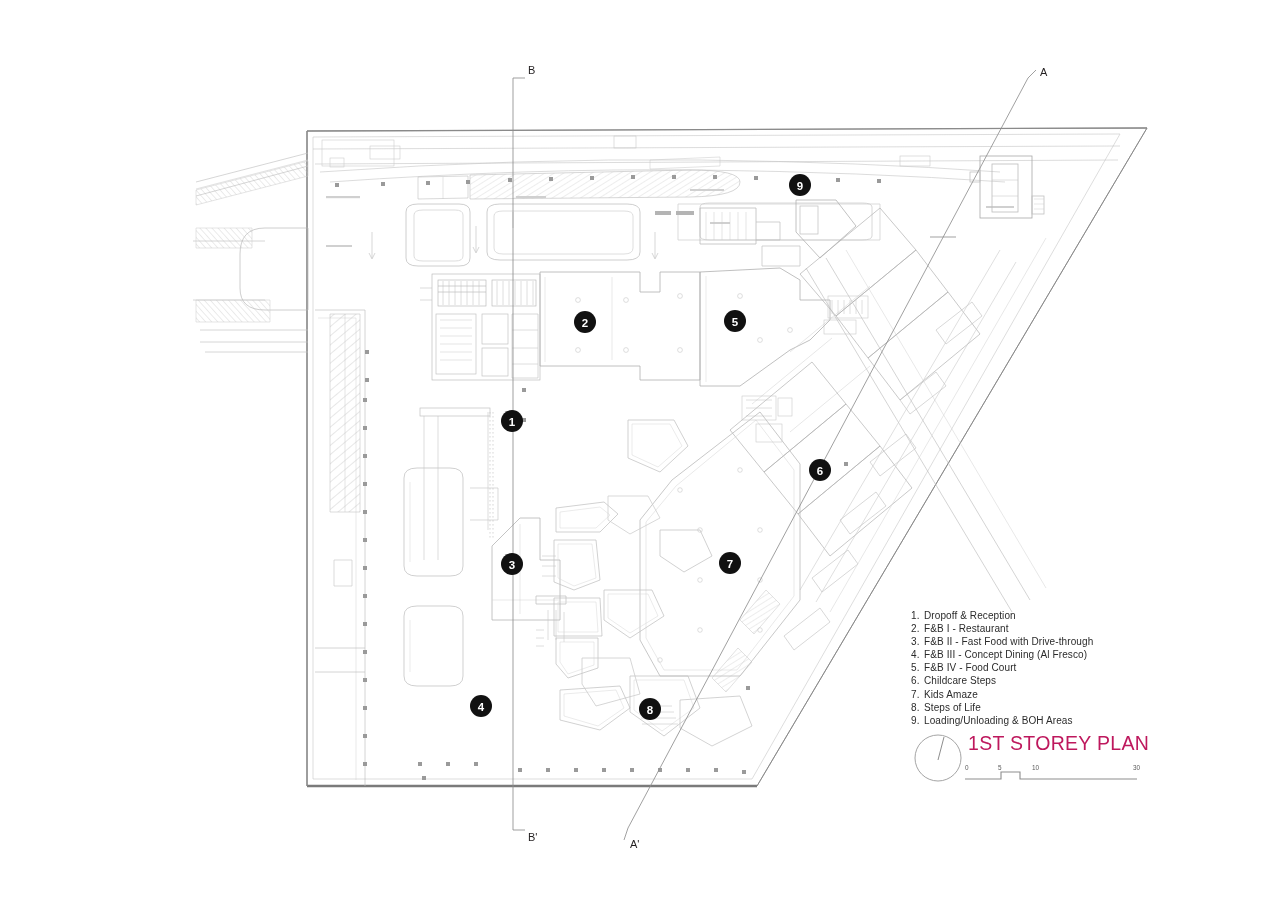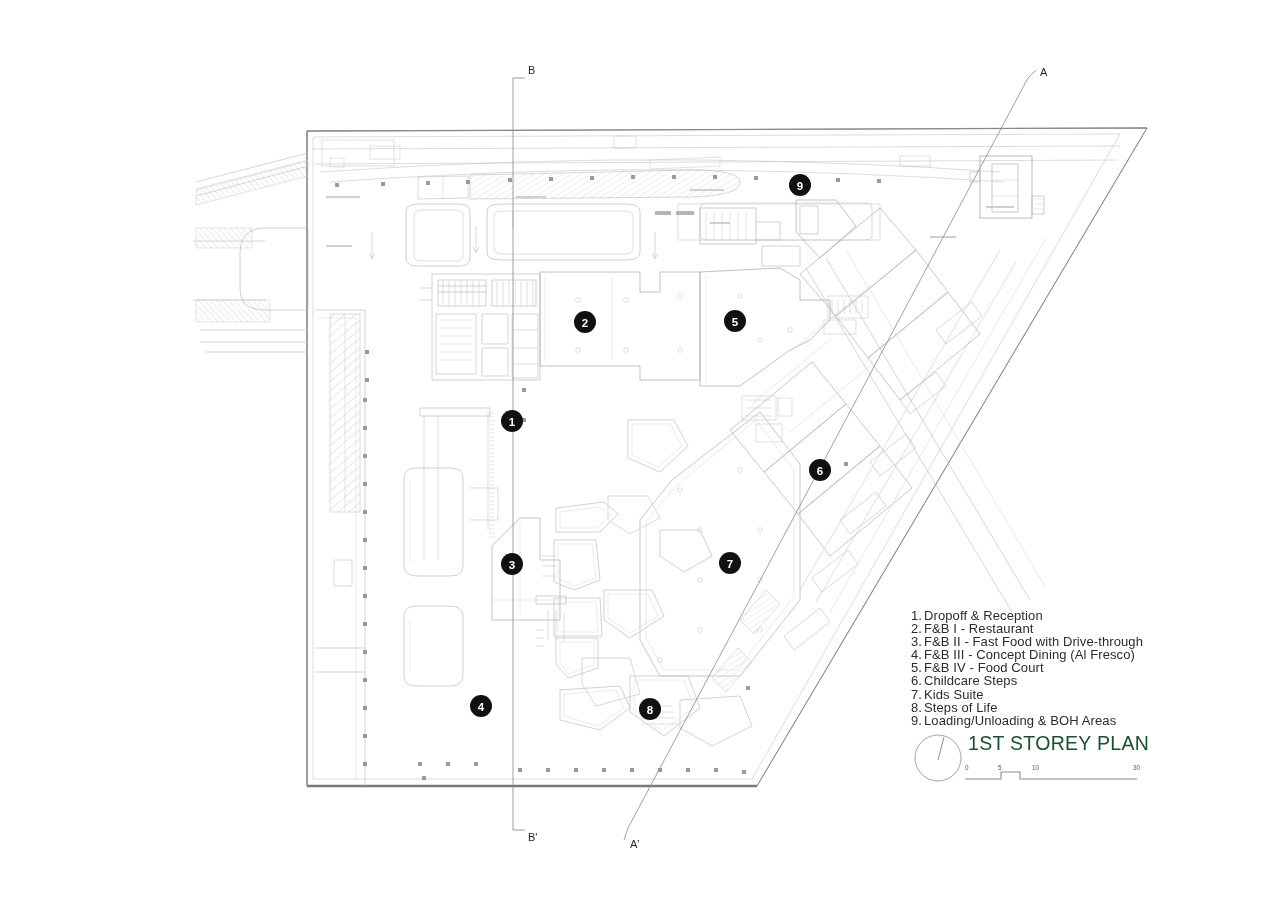--- a/index.html
+++ b/index.html
@@ -1,25 +1,25 @@
 <!DOCTYPE html>
 <html><head>
 <meta charset="utf-8">
 <style>
   html,body{margin:0;padding:0;background:#ffffff;}
   body{width:1280px;height:905px;position:relative;overflow:hidden;
        font-family:"Liberation Sans",sans-serif;color:#231f20;}
   #sheet{position:absolute;inset:0;width:1280px;height:905px;}
   .legend{position:absolute;left:911px;top:609px;width:230px;}
-  .legend-item{font-size:13px;line-height:13.1px;color:#2b2b2b;
+  .legend-item{font-size:10px;line-height:13.1px;color:#2b2b2b;
       letter-spacing:0.1px;white-space:nowrap;}
   .legend-num{display:inline-block;width:13px;}
   .title-block{position:absolute;left:910px;top:728px;width:240px;height:60px;}
   .plan-title{position:absolute;left:58px;top:4px;font-size:19.5px;
-      letter-spacing:0.3px;color:#14532d;white-space:nowrap;}
+      letter-spacing:0.3px;color:#be185d;white-space:nowrap;}
   .scale-wrap{position:absolute;left:55px;top:36px;width:175px;height:24px;}
   .sc-lab{position:absolute;font-size:6.4px;color:#5a5a5a;}
   svg{display:block;}
   text{font-family:"Liberation Sans",sans-serif;}
 </style>
 </head>
 <body>
 
 <svg id="sheet" viewBox="0 0 1280 905">
   <defs>
@@ -457,21 +457,21 @@
   <div class="legend-item">
     <span class="legend-num">4.</span><span>F&amp;B III - Concept Dining (Al Fresco)</span>
   </div>
   <div class="legend-item">
     <span class="legend-num">5.</span><span>F&amp;B IV - Food Court</span>
   </div>
   <div class="legend-item">
     <span class="legend-num">6.</span><span>Childcare Steps</span>
   </div>
   <div class="legend-item">
-    <span class="legend-num">7.</span><span>Kids Suite</span>
+    <span class="legend-num">7.</span><span>Kids Amaze</span>
   </div>
   <div class="legend-item">
     <span class="legend-num">8.</span><span>Steps of Life</span>
   </div>
   <div class="legend-item">
     <span class="legend-num">9.</span><span>Loading/Unloading &amp; BOH Areas</span>
   </div>
 </div>
 
 <div class="title-block">

